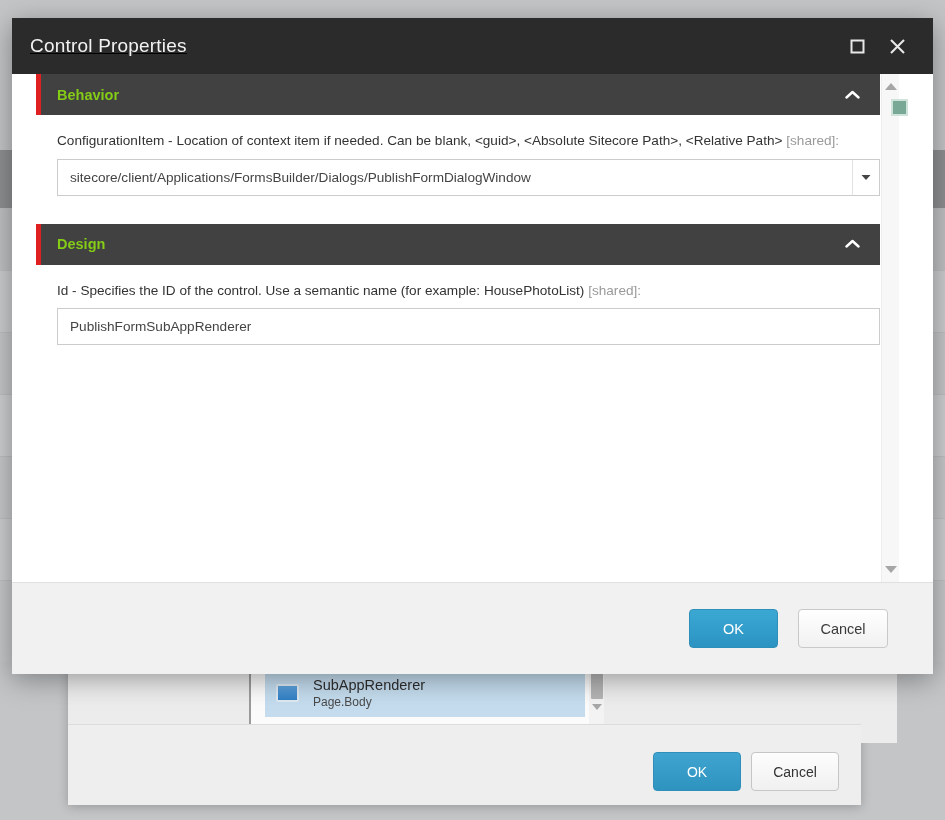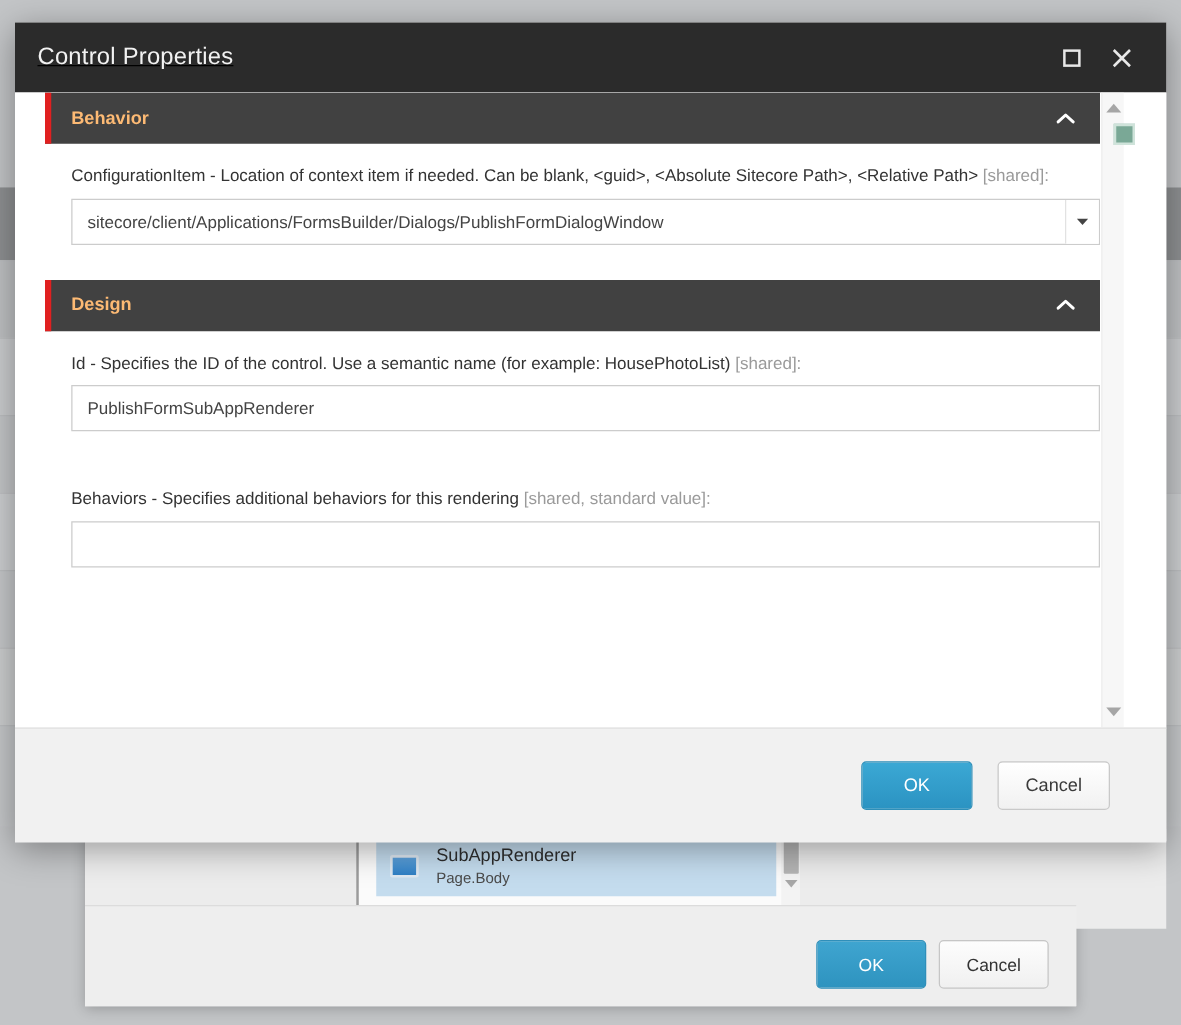--- a/index.html
+++ b/index.html
@@ -74,21 +74,20 @@
     height: 142px;
     background: #ededed;
     box-shadow: 0 2px 10px rgba(0,0,0,.22);
   }
   .bg-dialog-body {
     position: absolute;
     left: 0; top: 0;
     width: 829px;
     height: 80px;
     background: #ececec;
-    margin-left: 36px;
   }
   .bg-list {
     position: absolute;
     left: 181px;
     top: -6px;
     width: 353px;
     height: 80px;
     background: #fbfbfb;
     border-left: 2px solid #9b9b9b;
     overflow: hidden;
@@ -258,21 +257,21 @@
   }
   .section-head::before {
     content: "";
     position: absolute;
     left: 0; top: 0;
     width: 5px;
     height: 41px;
     background: #e02020;
   }
   .section-title {
-    color: #fdba74;
+    color: #84cc16;
     font-size: 14.5px;
     font-weight: bold;
     margin-left: 21px;
     flex: 1;
   }
   .chev {
     margin-right: 20px;
     display: flex;
     align-items: center;
   }
@@ -503,29 +502,20 @@
               <span class="muted">[shared]:</span>
             </div>
             <div class="field-input-wrap">
               <input class="field-input" type="text" value="PublishFormSubAppRenderer" style="">
             </div>
           </div>
           <div class="gap-after-field"></div>
         </div>
 
         <div class="section">
-          <div class="field-block">
-            <div class="field-label">
-              <span>Behaviors - Specifies additional behaviors for this rendering</span>
-              <span class="muted">[shared, standard value]:</span>
-            </div>
-            <div class="field-input-wrap">
-              <input class="field-input" type="text" value="" style="">
-            </div>
-          </div>
         </div>
 
       </div>
 
       <div class="vscroll">
         <div class="vscroll-arrow up">
           <span class="tri-up"></span>
         </div>
         <div class="vscroll-arrow down">
           <span class="tri-down"></span>

